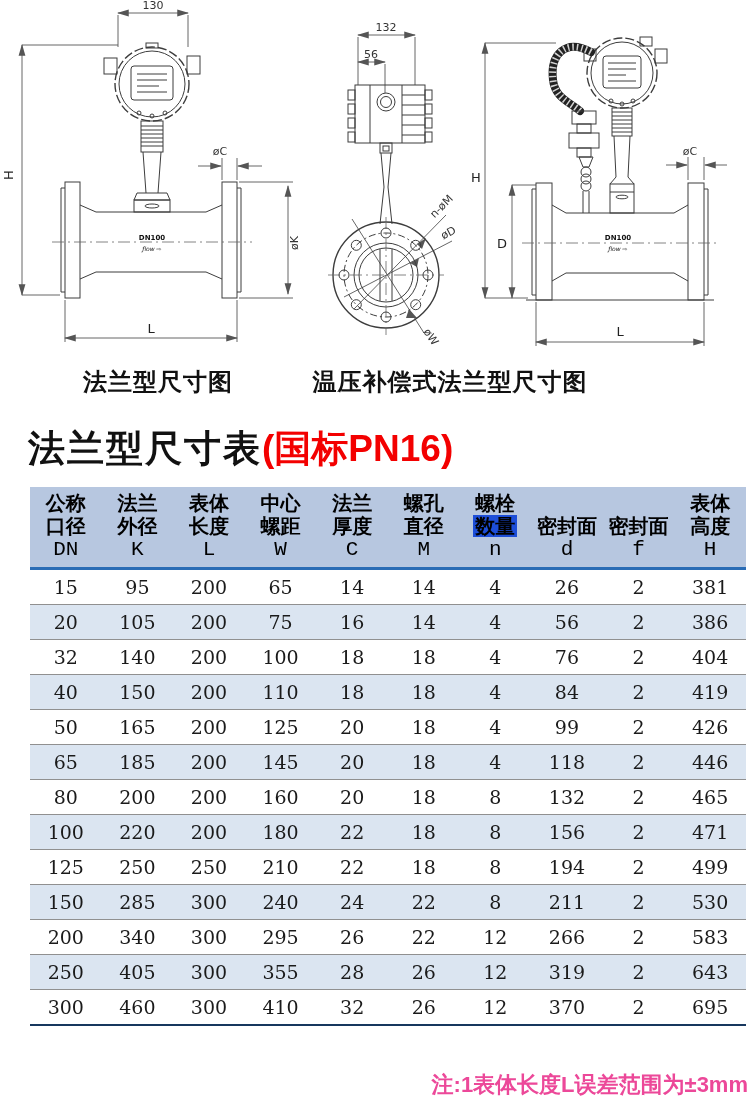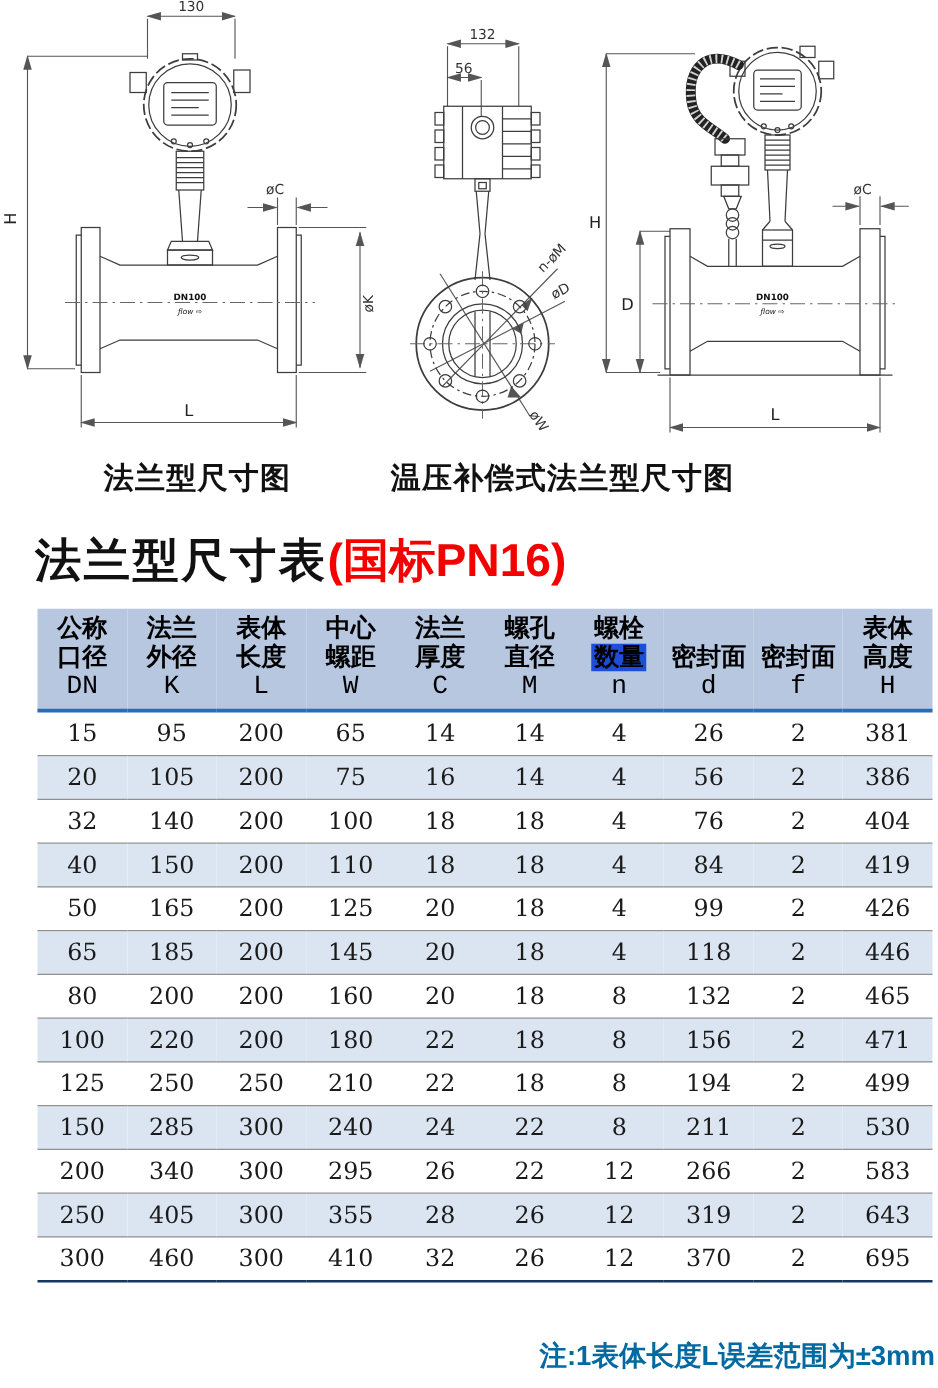--- a/index.html
+++ b/index.html
@@ -42,21 +42,21 @@
         font-weight:bold;font-size:20px;color:#000;border-bottom:3px solid #2a6cb5;}
   #dims th .l1,#dims th .l2{display:block;line-height:23px;min-height:23px;}
   #dims th .code{display:block;font-family:Liberation Mono, monospace;font-weight:normal;
         font-size:21px;line-height:24px;text-align:center;}
   #dims th .hl{background:#1d4ed8;padding:0 2px;}
   #dims tbody td{height:34px;text-align:center;font-family:"DejaVu Serif",serif;
         font-size:19px;color:#1a1a1a;padding:0;background:#fff;}
   #dims tbody tr:nth-child(even) td{background:#dbe5f1;}
   #dims tbody tr + tr td{border-top:1px solid #909090;}
 
-  #note{position:absolute;right:2px;top:1070px;font-size:22px;font-weight:bold;color:#0369a1;}
+  #note{position:absolute;right:2px;top:1070px;font-size:22px;font-weight:bold;color:#ec4899;}
 </style>
 </head>
 <body>
 
 <div id="page">
 
   <svg id="svg-left" class="drawing" width="305" height="355" viewBox="0 0 305 355">
     <defs>
       <marker id="ar1" viewBox="0 0 12 8" refX="11" refY="4" markerWidth="13" markerHeight="9" orient="auto-start-reverse">
           <path d="M0,0.5 L12,4 L0,7.5 Z" fill="#555"></path>

